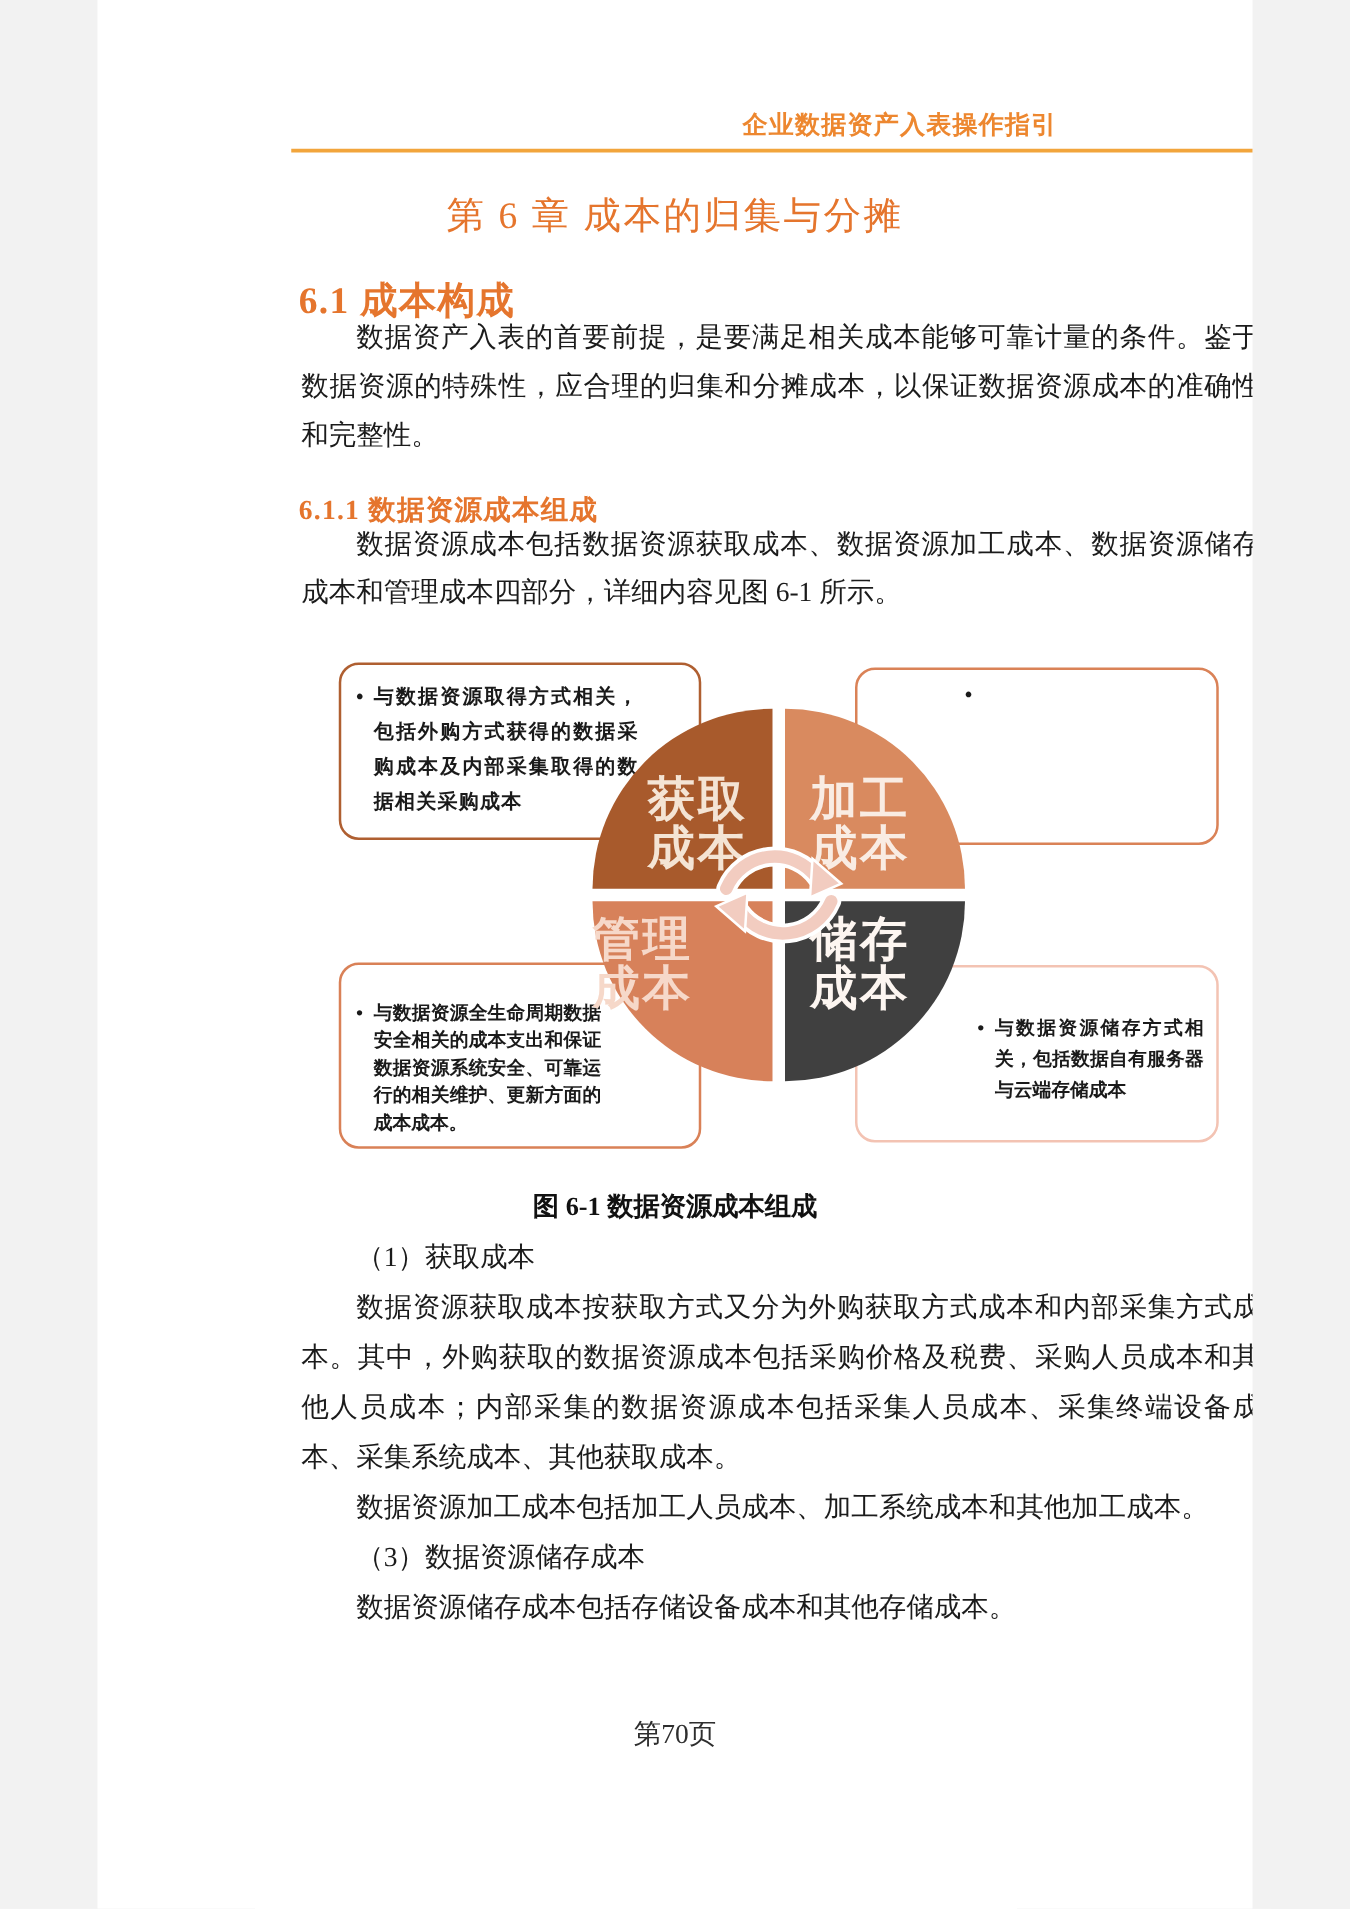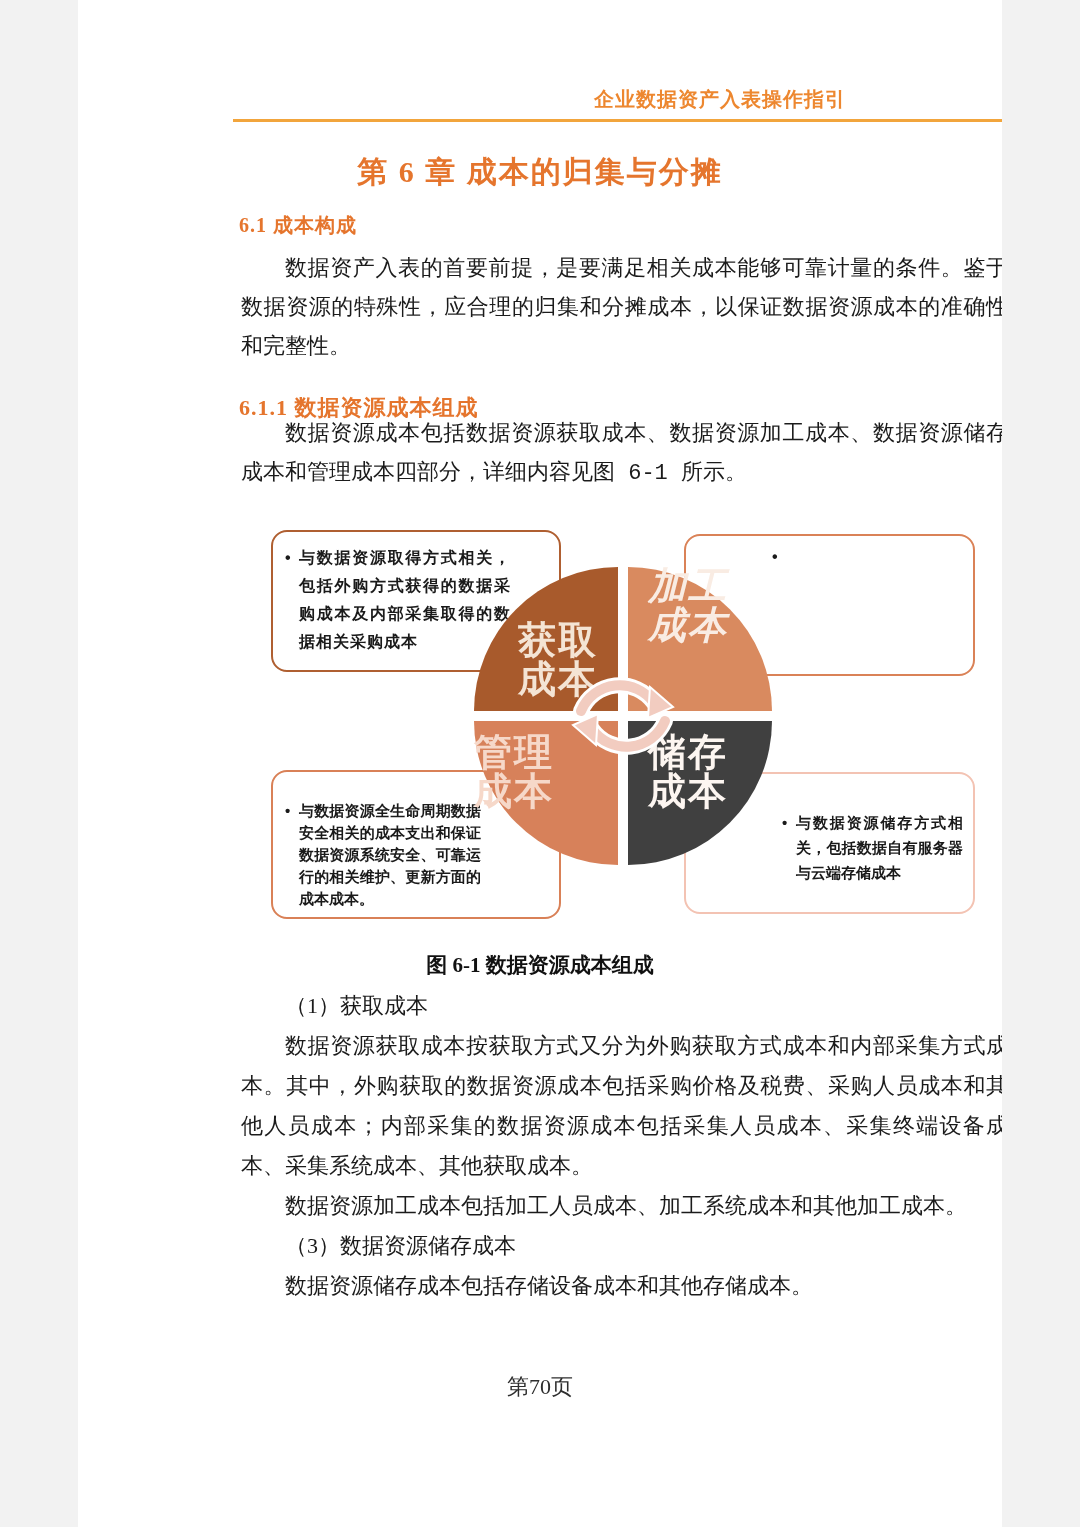--- a/index.html
+++ b/index.html
@@ -13,32 +13,31 @@
   .header-title{
     position:absolute;top:86px;right:156px;
     font-size:20px;font-weight:700;color:#ED872F;letter-spacing:1px;
   }
   .header-rule{
     position:absolute;top:119px;left:155px;width:771px;height:3px;
     background:#F2A53C;
   }
   .chapter-title{
     position:absolute;top:132px;left:0;width:100%;text-align:center;
-    font-size:30px;font-weight:700;color:#E5752D;letter-spacing:2px;
+    font-size:30px;font-weight:400;color:#E5752D;letter-spacing:2px;
   }
   
   .s61{
     position:absolute;top:195px;left:161px;
-    font-size:20px;font-weight:700;color:#E5752D;letter-spacing:1px;
+    font-size:30px;font-weight:700;color:#E5752D;letter-spacing:1px;
   }
   .para{
     position:absolute;left:163px;width:767px;
     font-size:22px;line-height:39px;text-align:justify;text-indent:2em;
     margin:0;
-    font-family:Liberation Mono, monospace;
   }
   .p1{top:250px;}
   .s611{
     position:absolute;top:371px;left:161px;
     font-size:22px;font-weight:700;color:#E5752D;letter-spacing:1px;
   }
   .p2{top:415px;}
   
   .callout{
     position:absolute;background:#fff;border-radius:16px;
@@ -61,21 +60,21 @@
     font-size:15px;line-height:25px;}
   .circle{
     position:absolute;left:396px;top:567px;width:298px;height:298px;
     display:grid;grid-template-columns:144px 144px;grid-template-rows:144px 144px;
     gap:10px;z-index:2;
   }
   .quad{display:flex;}
   .q-acquire{background:#A85A2C;border-radius:144px 0 0 0;
     justify-content:flex-end;align-items:flex-end;padding:0 20px 12px 0;}
   .q-process{background:#D98A5F;border-radius:0 144px 0 0;
-    justify-content:flex-start;align-items:flex-start;padding:0 0 12px 20px;font-style:italic;}
+    justify-content:flex-start;align-items:flex-end;padding:0 0 12px 20px;}
   .q-manage{background:#D7815A;border-radius:0 0 0 144px;
     justify-content:flex-start;align-items:flex-start;padding:12px 20px 0 0;}
   .q-store{background:#404040;border-radius:0 0 144px 0;
     justify-content:flex-start;align-items:flex-start;padding:12px 0 0 20px;}
   .qlabel{
     font-size:38px;line-height:39px;text-align:center;font-weight:600;
     letter-spacing:2px;
   }
   .q-acquire .qlabel{color:#F4E4D4;}
   .q-process .qlabel{color:#F9ECE3;}

